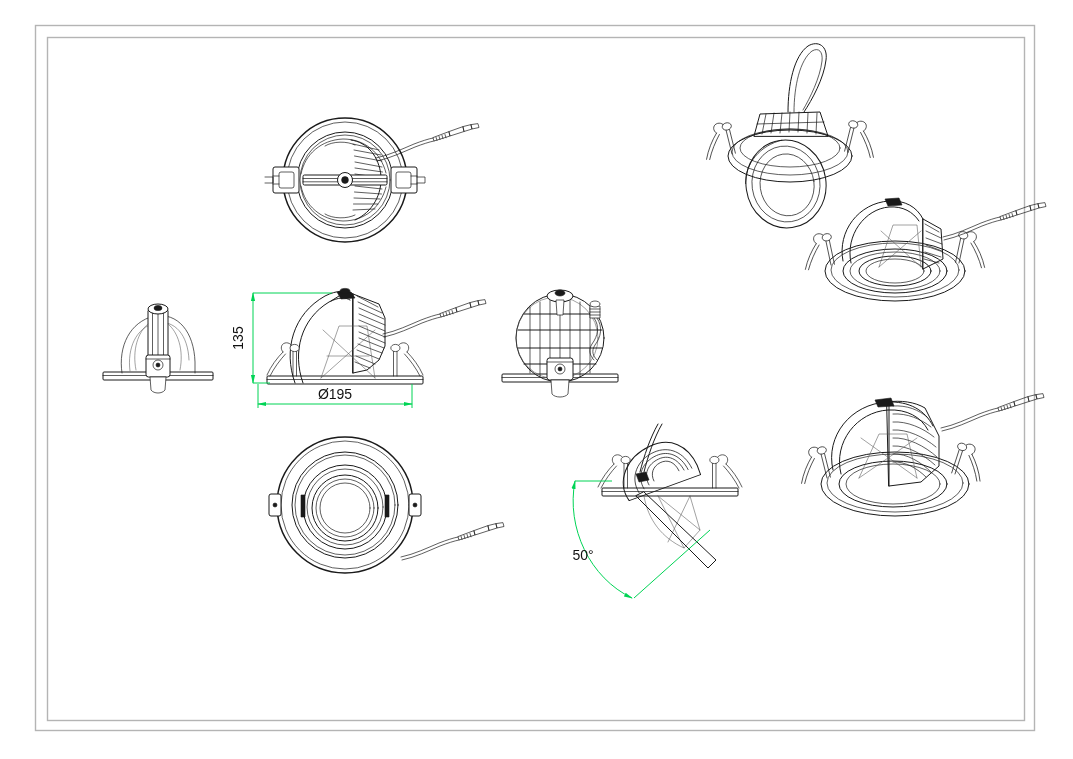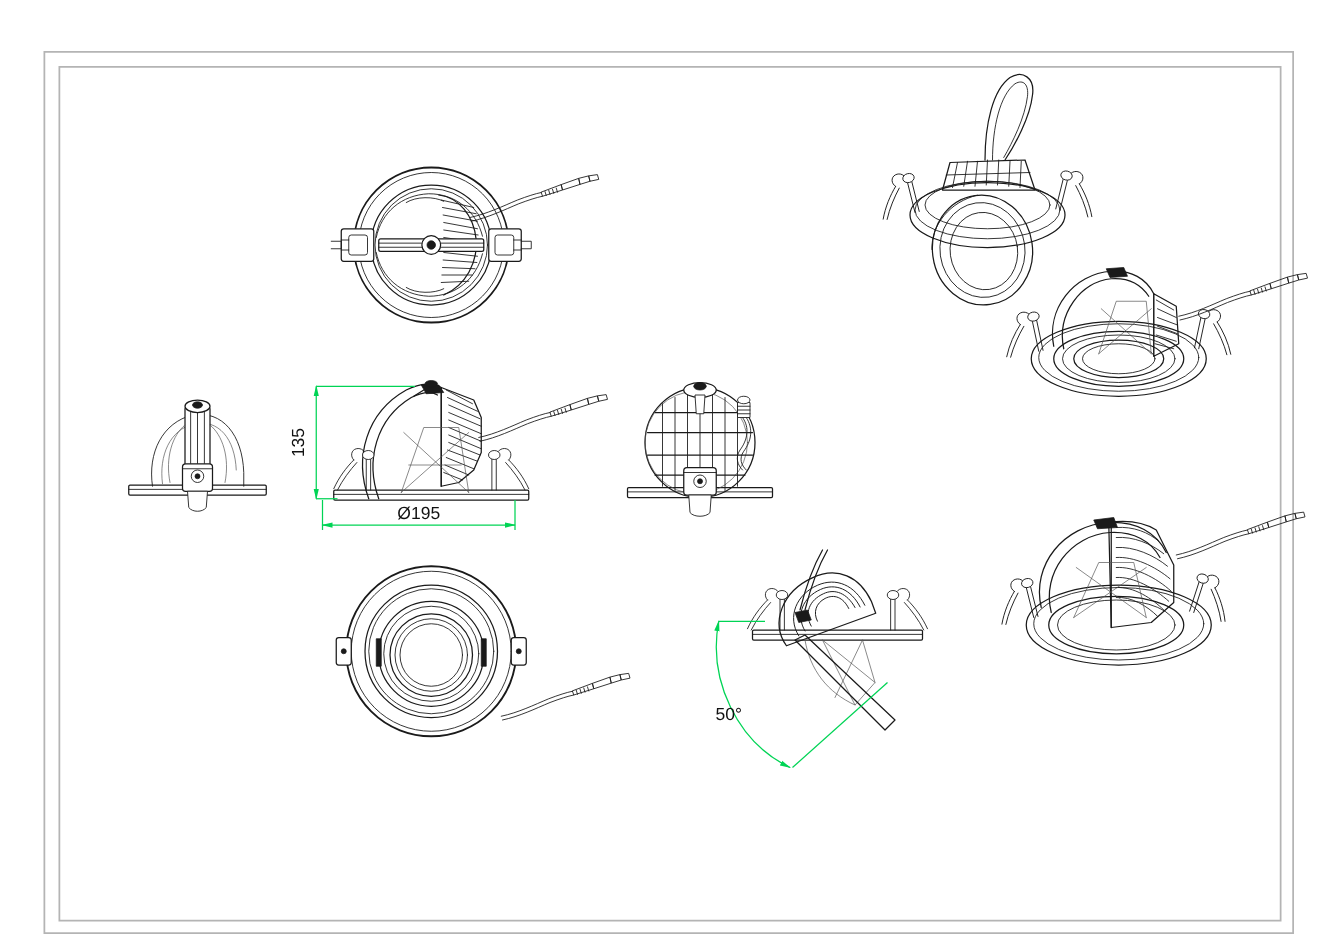--- a/index.html
+++ b/index.html
@@ -2,21 +2,21 @@
 <html><head>
 <meta charset="utf-8">
 <title>Technical Drawing</title>
 <style>
   html,body{margin:0;padding:0;background:#ffffff;}
   body{
     width:1073px;height:759px;position:relative;overflow:hidden;
     font-family:"Liberation Sans","DejaVu Sans",sans-serif;
     background:#ffffff;
   }
-  #sheet{position:absolute;inset:0;margin-top:16px;}
+  #sheet{position:absolute;inset:0;}
   #cad{position:absolute;left:0;top:0;width:1073px;height:759px;display:block;}
 </style>
 </head>
 <body>
 
 <div id="sheet">
 
 <svg id="cad" viewBox="0 0 1073 759" xmlns="http://www.w3.org/2000/svg">
 
   <defs>

